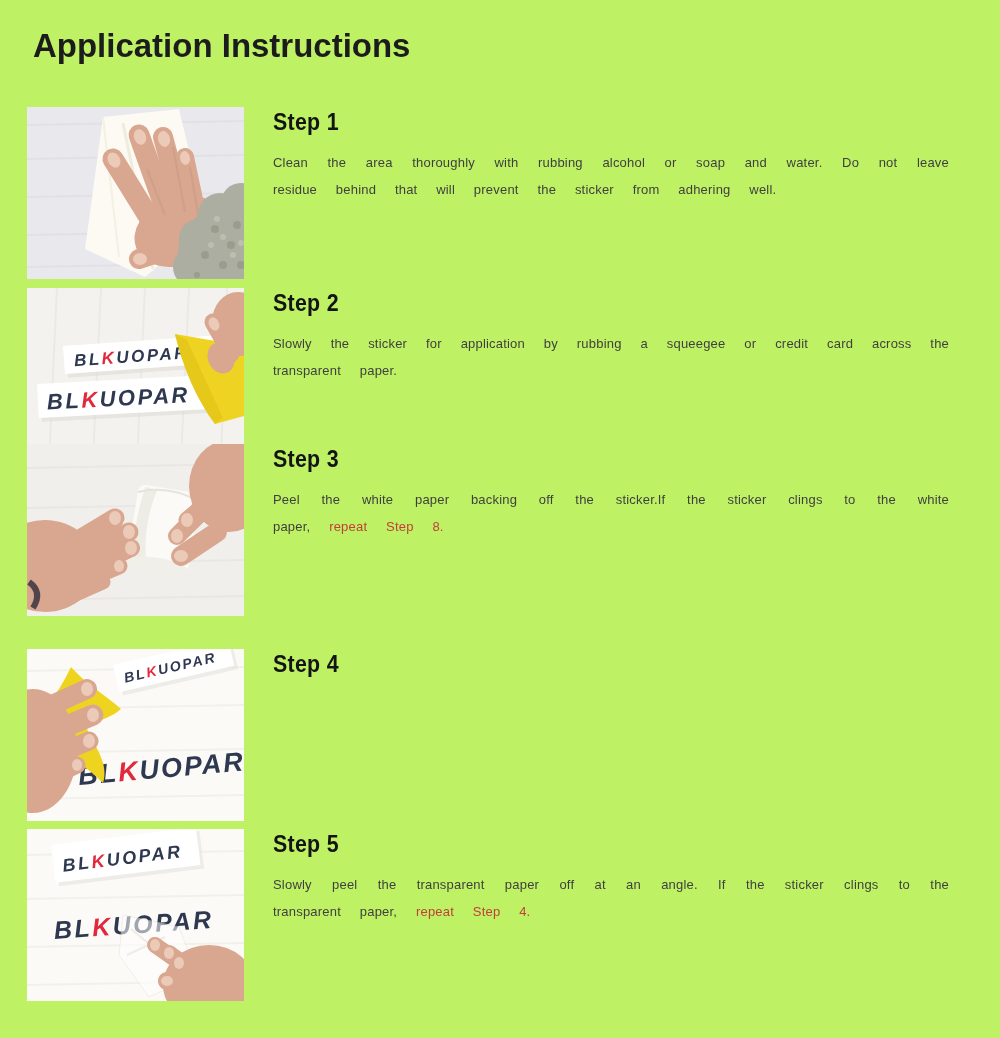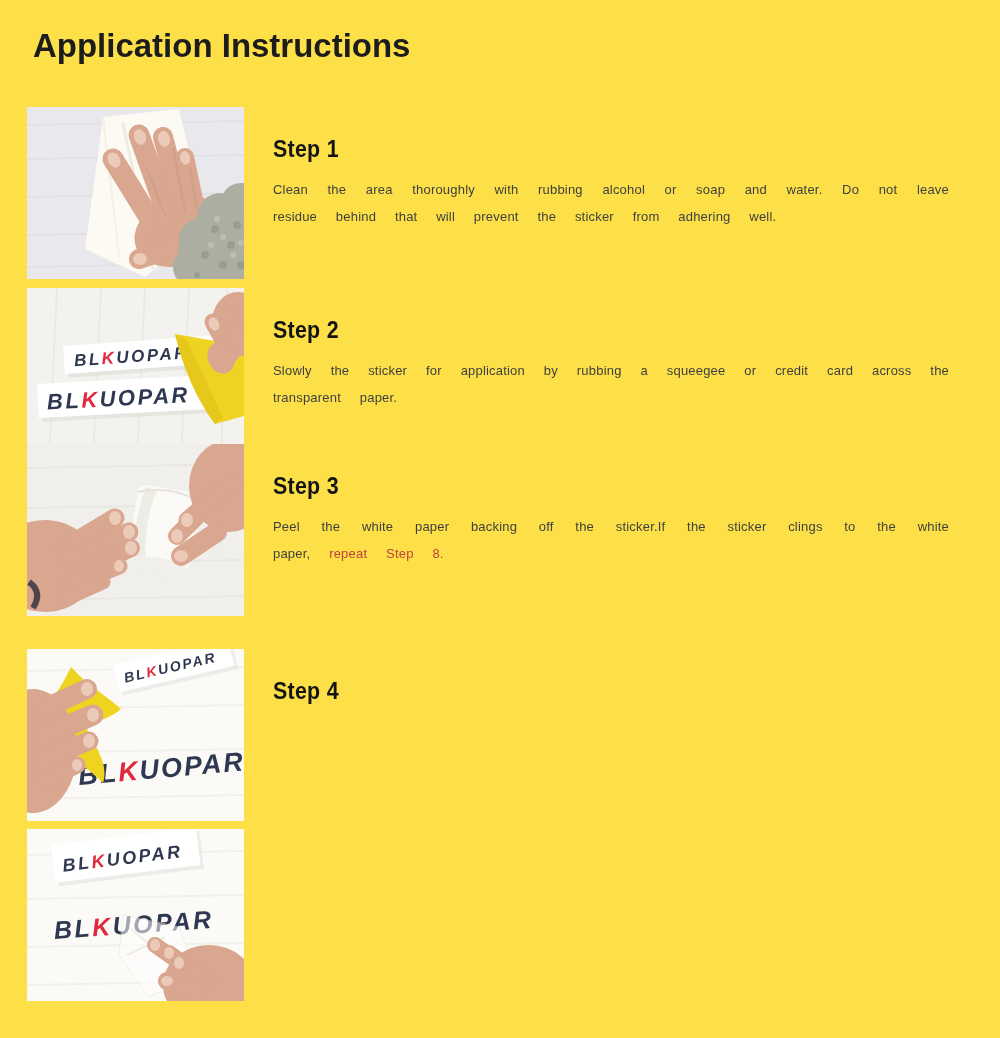--- a/index.html
+++ b/index.html
@@ -1,24 +1,24 @@
 <!DOCTYPE html>
 <html><head>
 <meta charset="utf-8">
 <style>
   html,body{margin:0;padding:0;background:#ffffff;}
-  .page{position:relative;width:1000px;height:1038px;background:#fde047;
+  .page{position:relative;width:1000px;height:1038px;background:#bef264;
         font-family:"Liberation Sans",sans-serif;overflow:hidden;}
   .title{position:absolute;left:33px;top:26px;font-size:34px;font-weight:bold;
          color:#1c1c1c;letter-spacing:0;transform:scaleX(.97);transform-origin:left top;}
   .row{position:absolute;left:27px;width:922px;height:172px;}
   .r1{top:107px}.r2{top:288px}.r3{top:444px}.r4{top:649px}.r5{top:829px}
   .photo{position:absolute;left:0;top:0;width:217px;height:172px;overflow:hidden;background:#f2f1ee;}
   .photo svg{display:block;width:217px;height:172px;}
-  .content{position:absolute;left:246px;top:2px;width:676px;margin-top:27px;}
+  .content{position:absolute;left:246px;top:2px;width:676px;}
   .step-label{font-size:23px;font-weight:bold;color:#141414;margin:0 0 13px 0;
               letter-spacing:.3px;transform:scaleX(.93);transform-origin:left top;}
   .step-body{font-size:13px;line-height:27px;color:#3f3f3f;text-align:justify;
              word-spacing:15px;letter-spacing:.2px;}
   .red{color:#c0403c;}
   
   .brand{font-family:"Liberation Sans",sans-serif;font-style:italic;font-weight:bold;fill:#2e3850;}
   .brand .accent{fill:#e0293c;}
   .brand-ghost{font-family:"Liberation Sans",sans-serif;font-style:italic;font-weight:bold;
                fill:#ffffff;opacity:.9;}
@@ -275,15 +275,19 @@
           </g>
           <g fill="#eccab8">
             <ellipse cx="128" cy="116" rx="5" ry="6"></ellipse>
               <ellipse cx="142" cy="124" rx="5" ry="6"></ellipse>
             <ellipse cx="152" cy="134" rx="5" ry="6"></ellipse>
               <ellipse cx="140" cy="152" rx="6" ry="5"></ellipse>
           </g>
         </g>
       </svg>
     </div>
+    <div class="content">
+      <div class="step-label">Step 5</div>
+      <div class="step-body"><span>Slowly peel the transparent paper off at an angle. If the sticker clings to the transparent paper, </span><span class="red">repeat Step 4.</span></div>
+    </div>
   </div>
 
 </div>
 
 </body></html>

